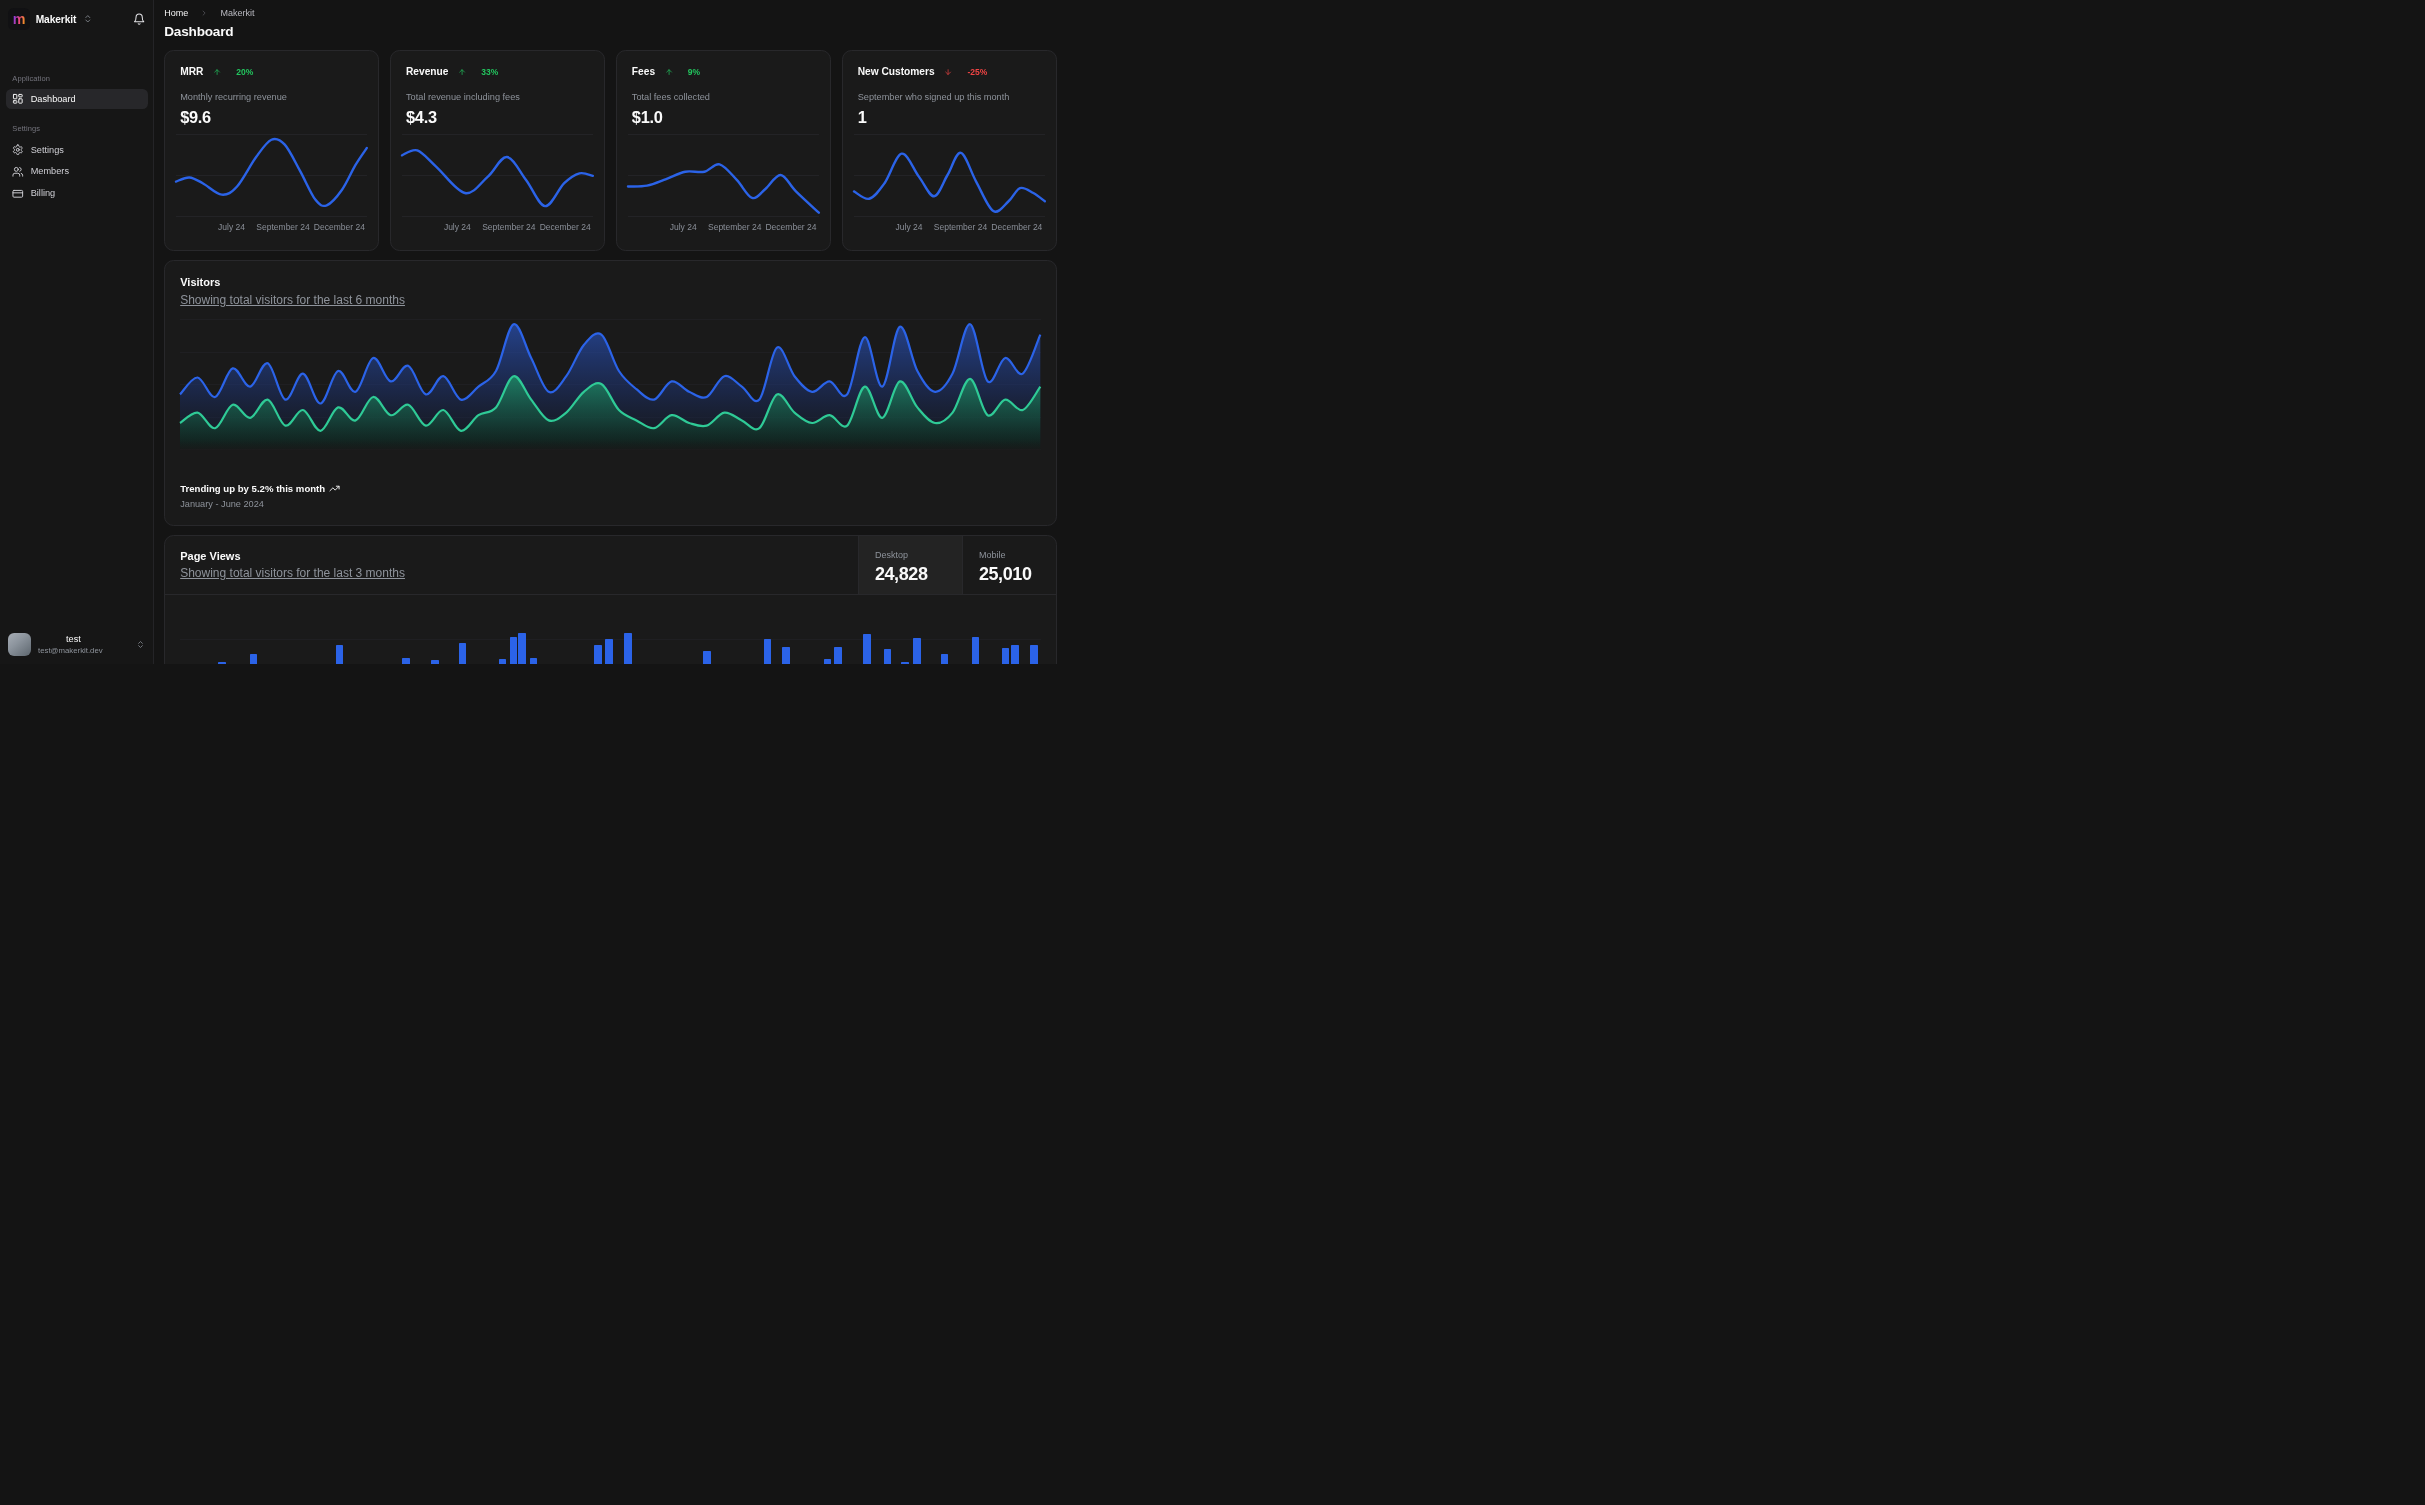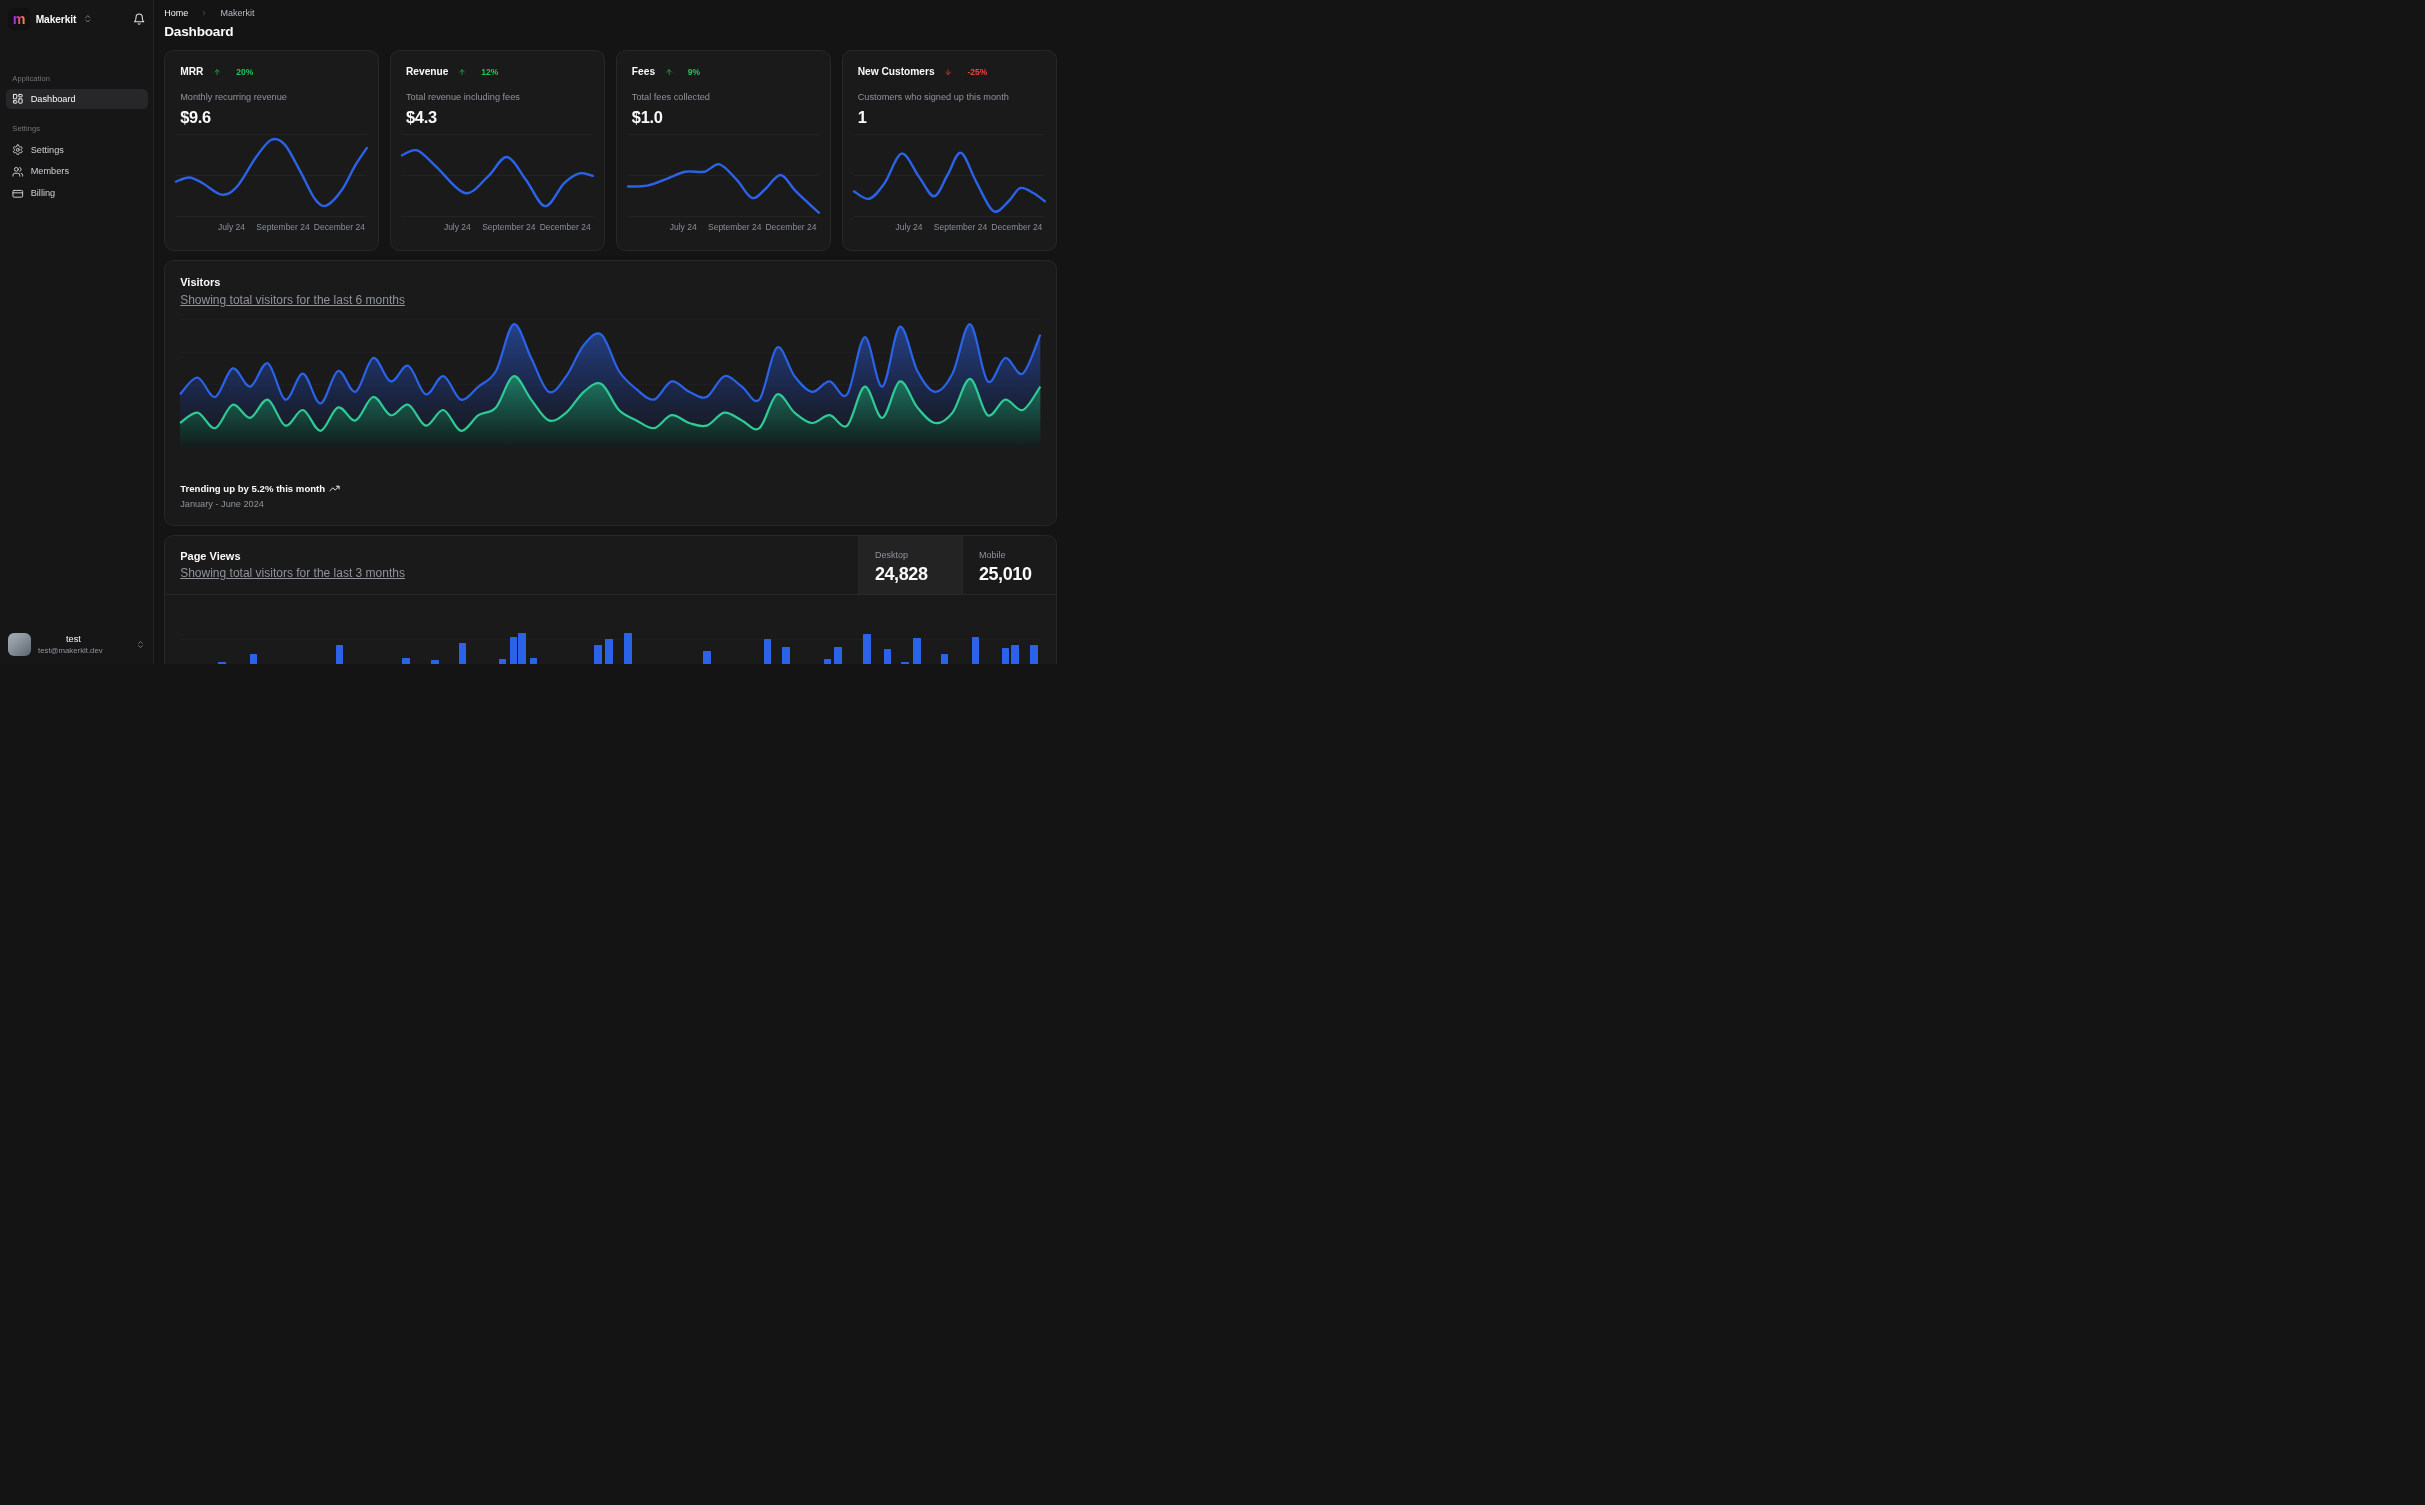--- a/index.html
+++ b/index.html
@@ -231,21 +231,21 @@
     </div>
 
     <div class="card stat-card">
       <div class="sc-head">
         <span class="sc-title">Revenue</span>
         <span class="sc-badge up">
           <svg class="ic" width="8.2" height="8.2" viewBox="0 0 24 24">
               <path d="M12 19V5"></path>
               <path d="m5 12 7-7 7 7"></path>
             </svg>
-          <span>12%</span>
+          <span>33%</span>
         </span>
       </div>
       <div class="sc-desc">Total revenue including fees</div>
       <div class="sc-value">$4.3</div>
       <div class="sc-chart">
         <div class="gridline" style="top:0"></div>
         <div class="gridline" style="top:50%"></div>
         <div class="gridline" style="top:100%"></div>
         <svg class="spark" viewBox="0 0 100 100" preserveAspectRatio="none">
             <path d="M0.00,26.00C1.33,25.00 5.00,17.67 8.00,20.00C11.00,22.33 13.83,31.33 18.00,40.00C22.17,48.67 28.50,70.00 33.00,72.00C37.50,74.00 41.33,59.33 45.00,52.00C48.67,44.67 51.67,27.33 55.00,28.00C58.33,28.67 61.67,46.00 65.00,56.00C68.33,66.00 71.67,87.33 75.00,88.00C78.33,88.67 82.00,66.67 85.00,60.00C88.00,53.33 90.50,49.50 93.00,48.00C95.50,46.50 98.83,50.50 100.00,51.00" class="spark-line"></path>
@@ -290,21 +290,21 @@
       <div class="sc-head">
         <span class="sc-title">New Customers</span>
         <span class="sc-badge down">
           <svg class="ic" width="8.2" height="8.2" viewBox="0 0 24 24">
               <path d="M12 5v14"></path>
               <path d="m19 12-7 7-7-7"></path>
             </svg>
           <span>-25%</span>
         </span>
       </div>
-      <div class="sc-desc">Customers who signed up this month</div>
+      <div class="sc-desc">September who signed up this month</div>
       <div class="sc-value">1</div>
       <div class="sc-chart">
         <div class="gridline" style="top:0"></div>
         <div class="gridline" style="top:50%"></div>
         <div class="gridline" style="top:100%"></div>
         <svg class="spark" viewBox="0 0 100 100" preserveAspectRatio="none">
             <path d="M0.00,70.00C1.33,71.50 5.33,80.67 8.00,79.00C10.67,77.33 13.17,69.17 16.00,60.00C18.83,50.83 22.00,25.33 25.00,24.00C28.00,22.67 31.17,43.33 34.00,52.00C36.83,60.67 39.50,76.33 42.00,76.00C44.50,75.67 46.67,58.83 49.00,50.00C51.33,41.17 53.50,21.67 56.00,23.00C58.50,24.33 61.17,46.17 64.00,58.00C66.83,69.83 70.17,90.00 73.00,94.00C75.83,98.00 78.67,86.67 81.00,82.00C83.33,77.33 84.83,67.67 87.00,66.00C89.17,64.33 91.83,69.33 94.00,72.00C96.17,74.67 99.00,80.33 100.00,82.00" class="spark-line"></path>
           </svg>
       </div>
       <div class="sc-xlabels">

